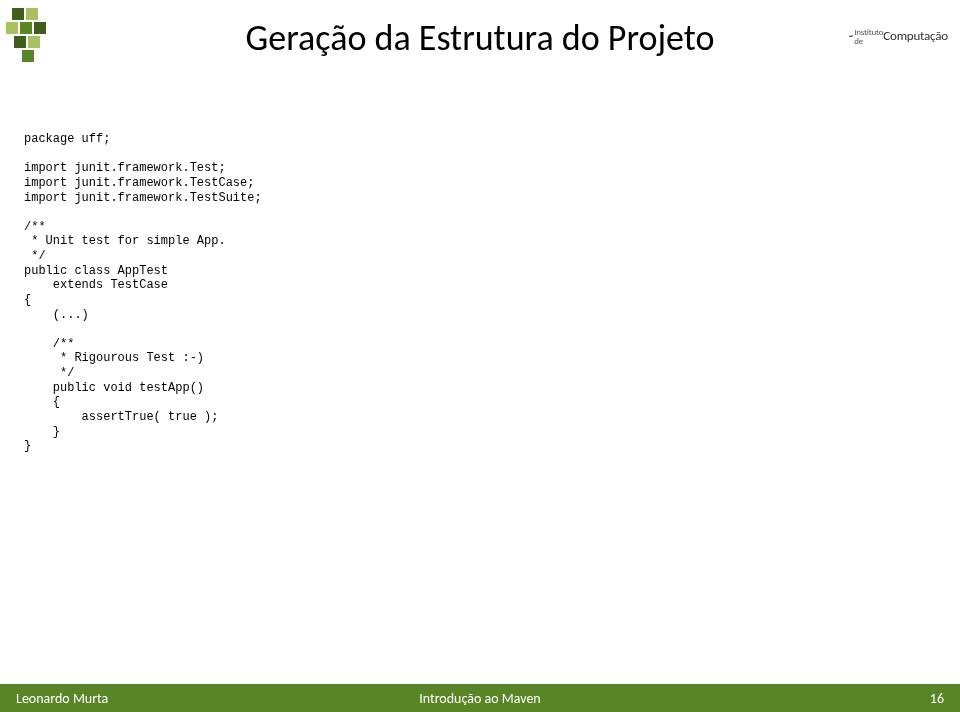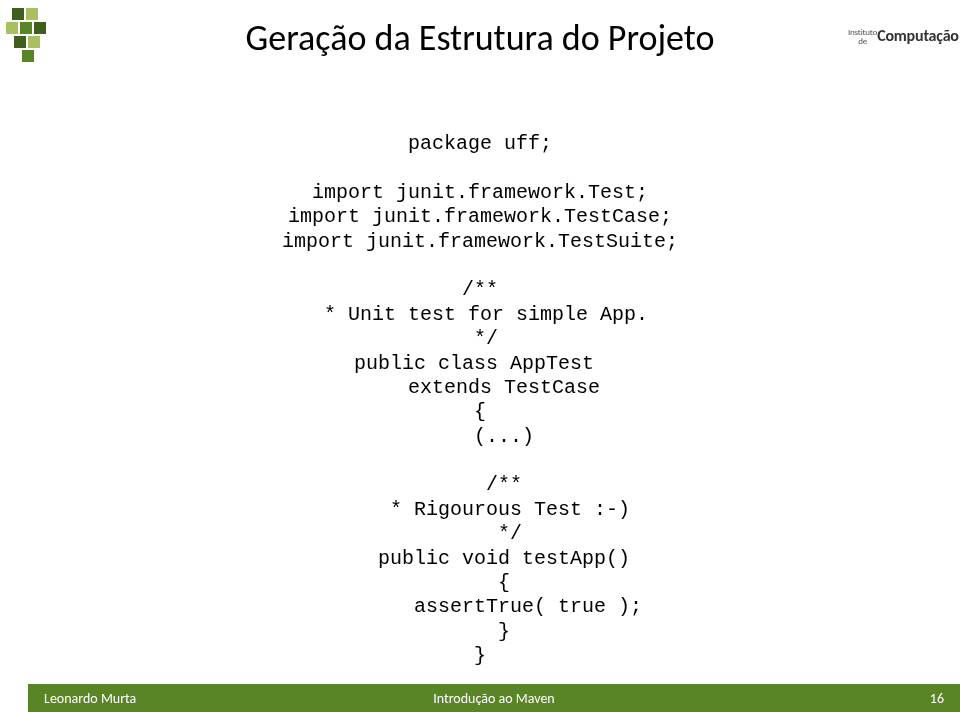--- a/index.html
+++ b/index.html
@@ -1,23 +1,23 @@
 <!DOCTYPE html>
 <html><head>
 <meta charset="utf-8">
 <style>
   * { margin: 0; padding: 0; box-sizing: border-box; }
   html, body { width: 960px; height: 712px; font-family: Calibri, Arial, sans-serif; background: #fff; overflow: hidden; }
   .slide { position: relative; width: 960px; height: 712px; }
   .logo-left { position: absolute; top: 6px; left: 6px; width: 60px; height: 60px; }
   .logo-right { position: absolute; top: 8px; right: 12px; width: 100px; height: 56px; display: flex; flex-direction: row; align-items: center; }
-  .logo-right-text { font-size: 9px; color: #555; text-align: center; line-height: 1.05; letter-spacing: -0.2px; }
+  .logo-right-text { font-size: 9px; color: #555; text-align: left; line-height: 1.05; letter-spacing: -0.2px; }
   .title { position: absolute; top: 18px; left: 0; width: 100%; text-align: center; font-size: 36px; font-weight: 400; color: #000; line-height: 1.15; }
-  .code { position: absolute; top: 132px; left: 24px; right: 24px; font-family: "Courier New", monospace; font-size: 20px; color: #000; line-height: 1.22; white-space: pre; text-align: center; }
-  .footer { position: absolute; bottom: 0; left: 0; right: 0; height: 28px; background: #598527; display: flex; align-items: center; color: #fff; font-size: 14px; margin-left: 28px; }
+  .code { position: absolute; top: 132px; left: 24px; right: 24px; font-family: "Courier New", monospace; font-size: 12px; color: #000; line-height: 1.22; white-space: pre; }
+  .footer { position: absolute; bottom: 0; left: 0; right: 0; height: 28px; background: #598527; display: flex; align-items: center; color: #fff; font-size: 14px; }
   .footer-left { position: absolute; left: 16px; }
   .footer-center { width: 100%; text-align: center; }
   .footer-right { position: absolute; right: 16px; }
 </style>
 </head>
 <body>
 
 <div class="slide">
 
   <div class="logo-left">
@@ -34,21 +34,21 @@
   </div>
 
   <div class="logo-right">
     <svg viewBox="0 0 80 36" width="80" height="36">
       <path d="M10 30 Q10 10 30 10 L55 10 Q60 10 60 15 L60 25 Q60 30 55 30 Z" fill="#4a7a2a"></path>
       <rect x="45" y="14" width="22" height="16" rx="2" fill="#333"></rect>
       <rect x="48" y="17" width="16" height="10" fill="#fff"></rect>
       <text x="50" y="25" font-size="8" fill="#333" font-family="Arial">uff</text>
     </svg>
     <div class="logo-right-text">Instituto de</div>
-    <div class="logo-right-text" style="font-weight:700;font-size:16px;color:#333">Computação</div>
+    <div class="logo-right-text" style="font-weight:400;font-size:13px;color:#333">Computação</div>
   </div>
 
   <div class="title">
     <span>Geração da Estrutura do Projeto</span><br>
   </div>
 
   <pre class="code" id="code-block">package uff;
 
 import junit.framework.Test;
 import junit.framework.TestCase;

